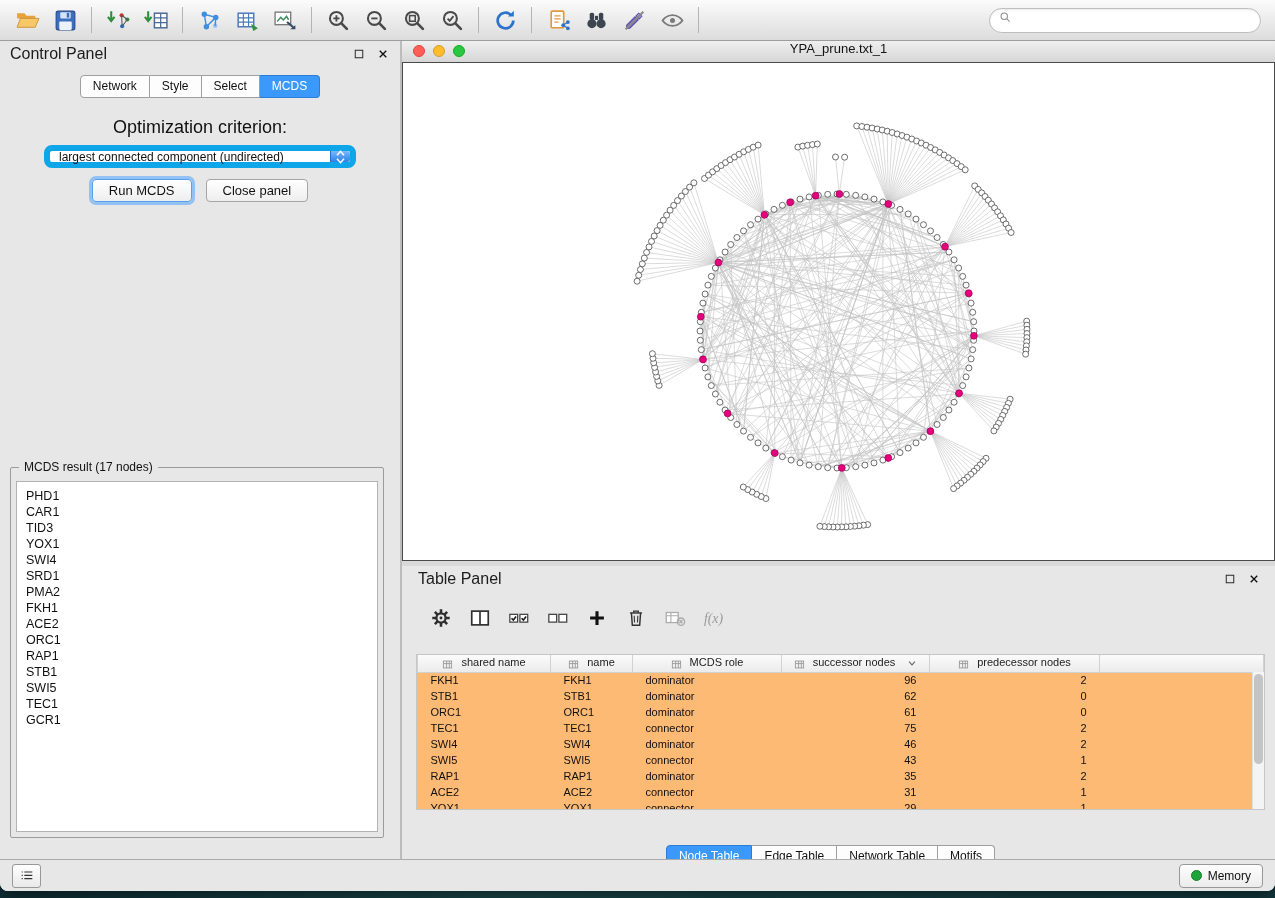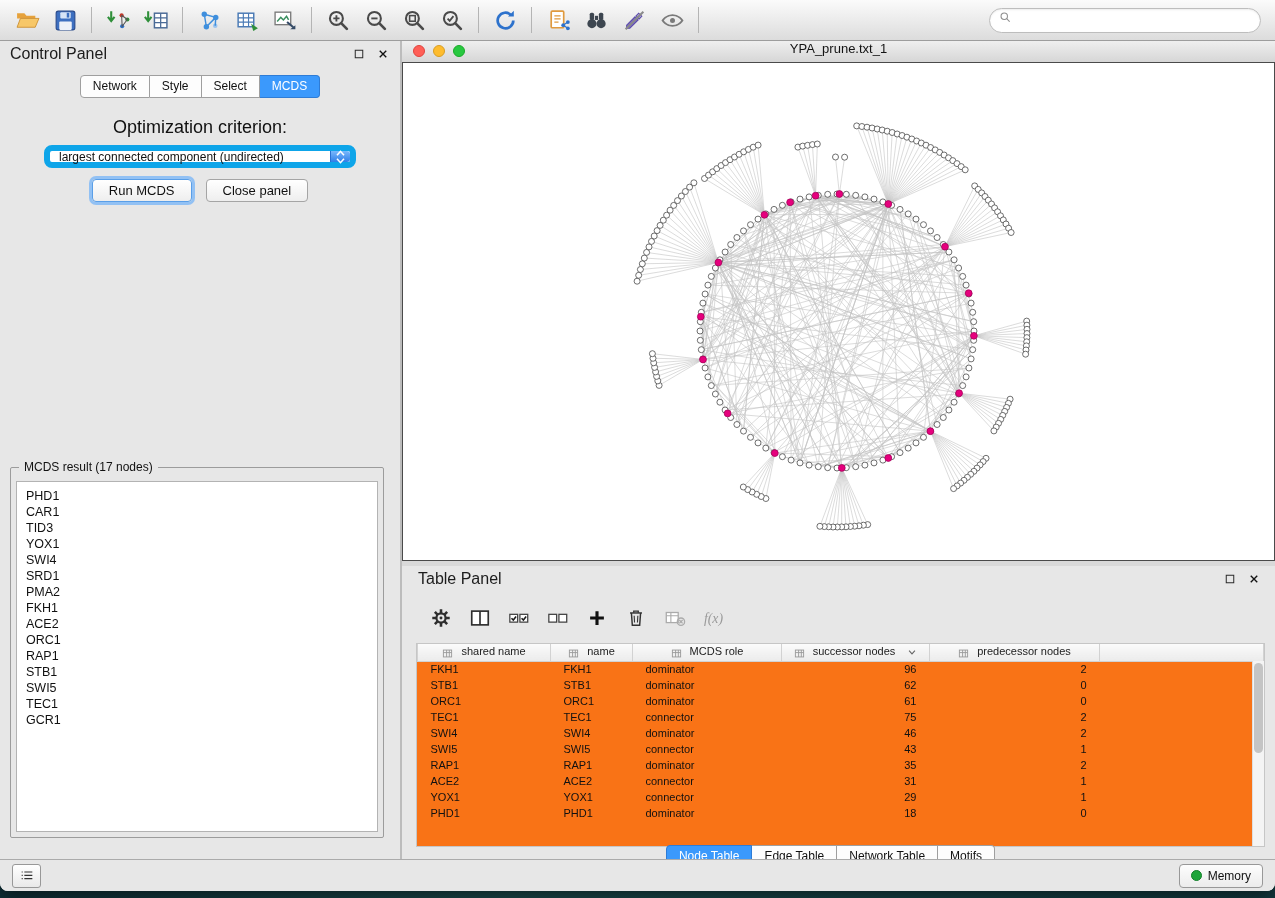--- a/index.html
+++ b/index.html
@@ -101,21 +101,21 @@
     border:1px solid #4a4a4a;box-sizing:border-box;
   }
   .net-canvas svg{width:100%;height:100%;display:block;}
 
   
   .table-panel{position:absolute;left:0;right:0;top:525px;bottom:0;background:#e7e7e7;}
   .tp-toolbar{height:44px;display:flex;align-items:center;gap:9px;padding-left:24px;}
   .tb-ibtn{width:30px;height:30px;display:flex;align-items:flex-end;justify-content:center;}
   .tb-ibtn svg{width:22px;height:22px;}
   .table-wrap{
-    position:absolute;left:14px;right:10px;top:77px;height:204px;background:#f97316;
+    position:absolute;left:14px;right:10px;top:88px;height:156px;background:#fdba74;
     border:1px solid #c6c6c6;box-sizing:border-box;overflow:hidden;
   }
   table.node-table{border-collapse:collapse;table-layout:fixed;width:100%;}
   table.node-table th{
     height:17px;box-sizing:border-box;font-weight:normal;font-size:11px;color:#222;
     background:linear-gradient(#fbfbfb,#ebebeb);border:1px solid #d2d2d2;border-top:none;
     text-align:center;white-space:nowrap;overflow:hidden;padding:0 4px;position:relative;
   }
   table.node-table th .colicon{width:11px;height:11px;vertical-align:-2px;margin-right:4px;}
   table.node-table th .sorticon{width:10px;height:10px;vertical-align:-1px;margin-left:6px;}

